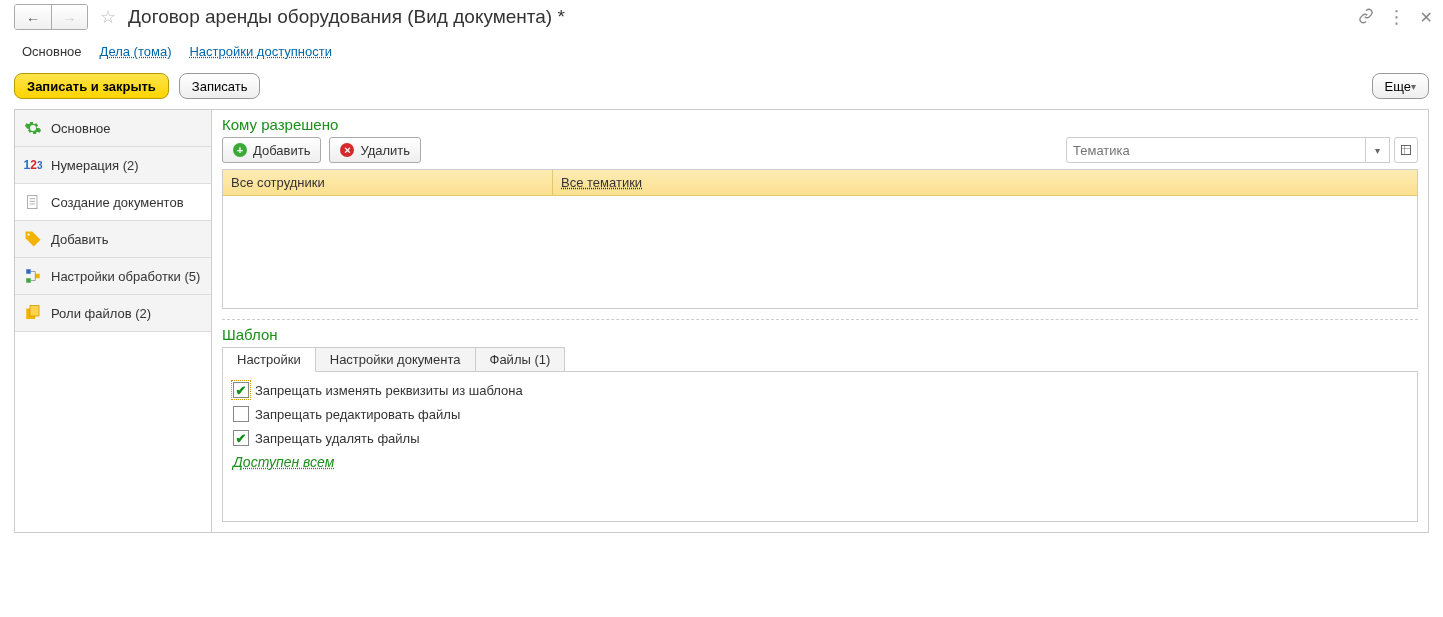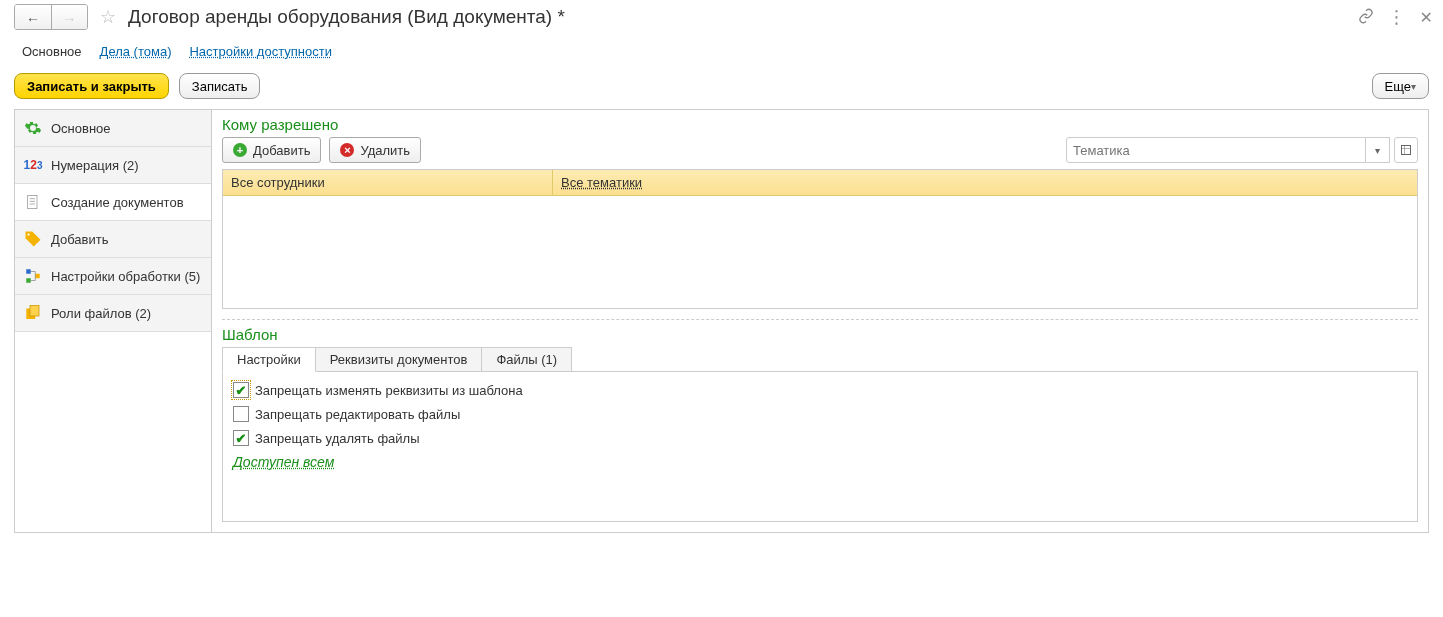--- a/index.html
+++ b/index.html
@@ -319,21 +319,21 @@
         <div class="grid-cell"><a>Все тематики</a></div>
       </div>
     </div>
 
     <div class="hdivider"></div>
 
     <div class="section-title">Шаблон</div>
 
     <div class="inner-tabs">
       <div class="itab active">Настройки</div>
-      <div class="itab">Реквизиты документов</div>
+      <div class="itab">Настройки документа</div>
       <div class="itab">Файлы (1)</div>
     </div>
     <div class="itab-body">
       <div class="chk-row">
         <div class="chk on hl">✔</div>
         <span>Запрещать изменять реквизиты из шаблона</span>
       </div>
       <div class="chk-row">
         <div class="chk"></div>
         <span>Запрещать редактировать файлы</span>

